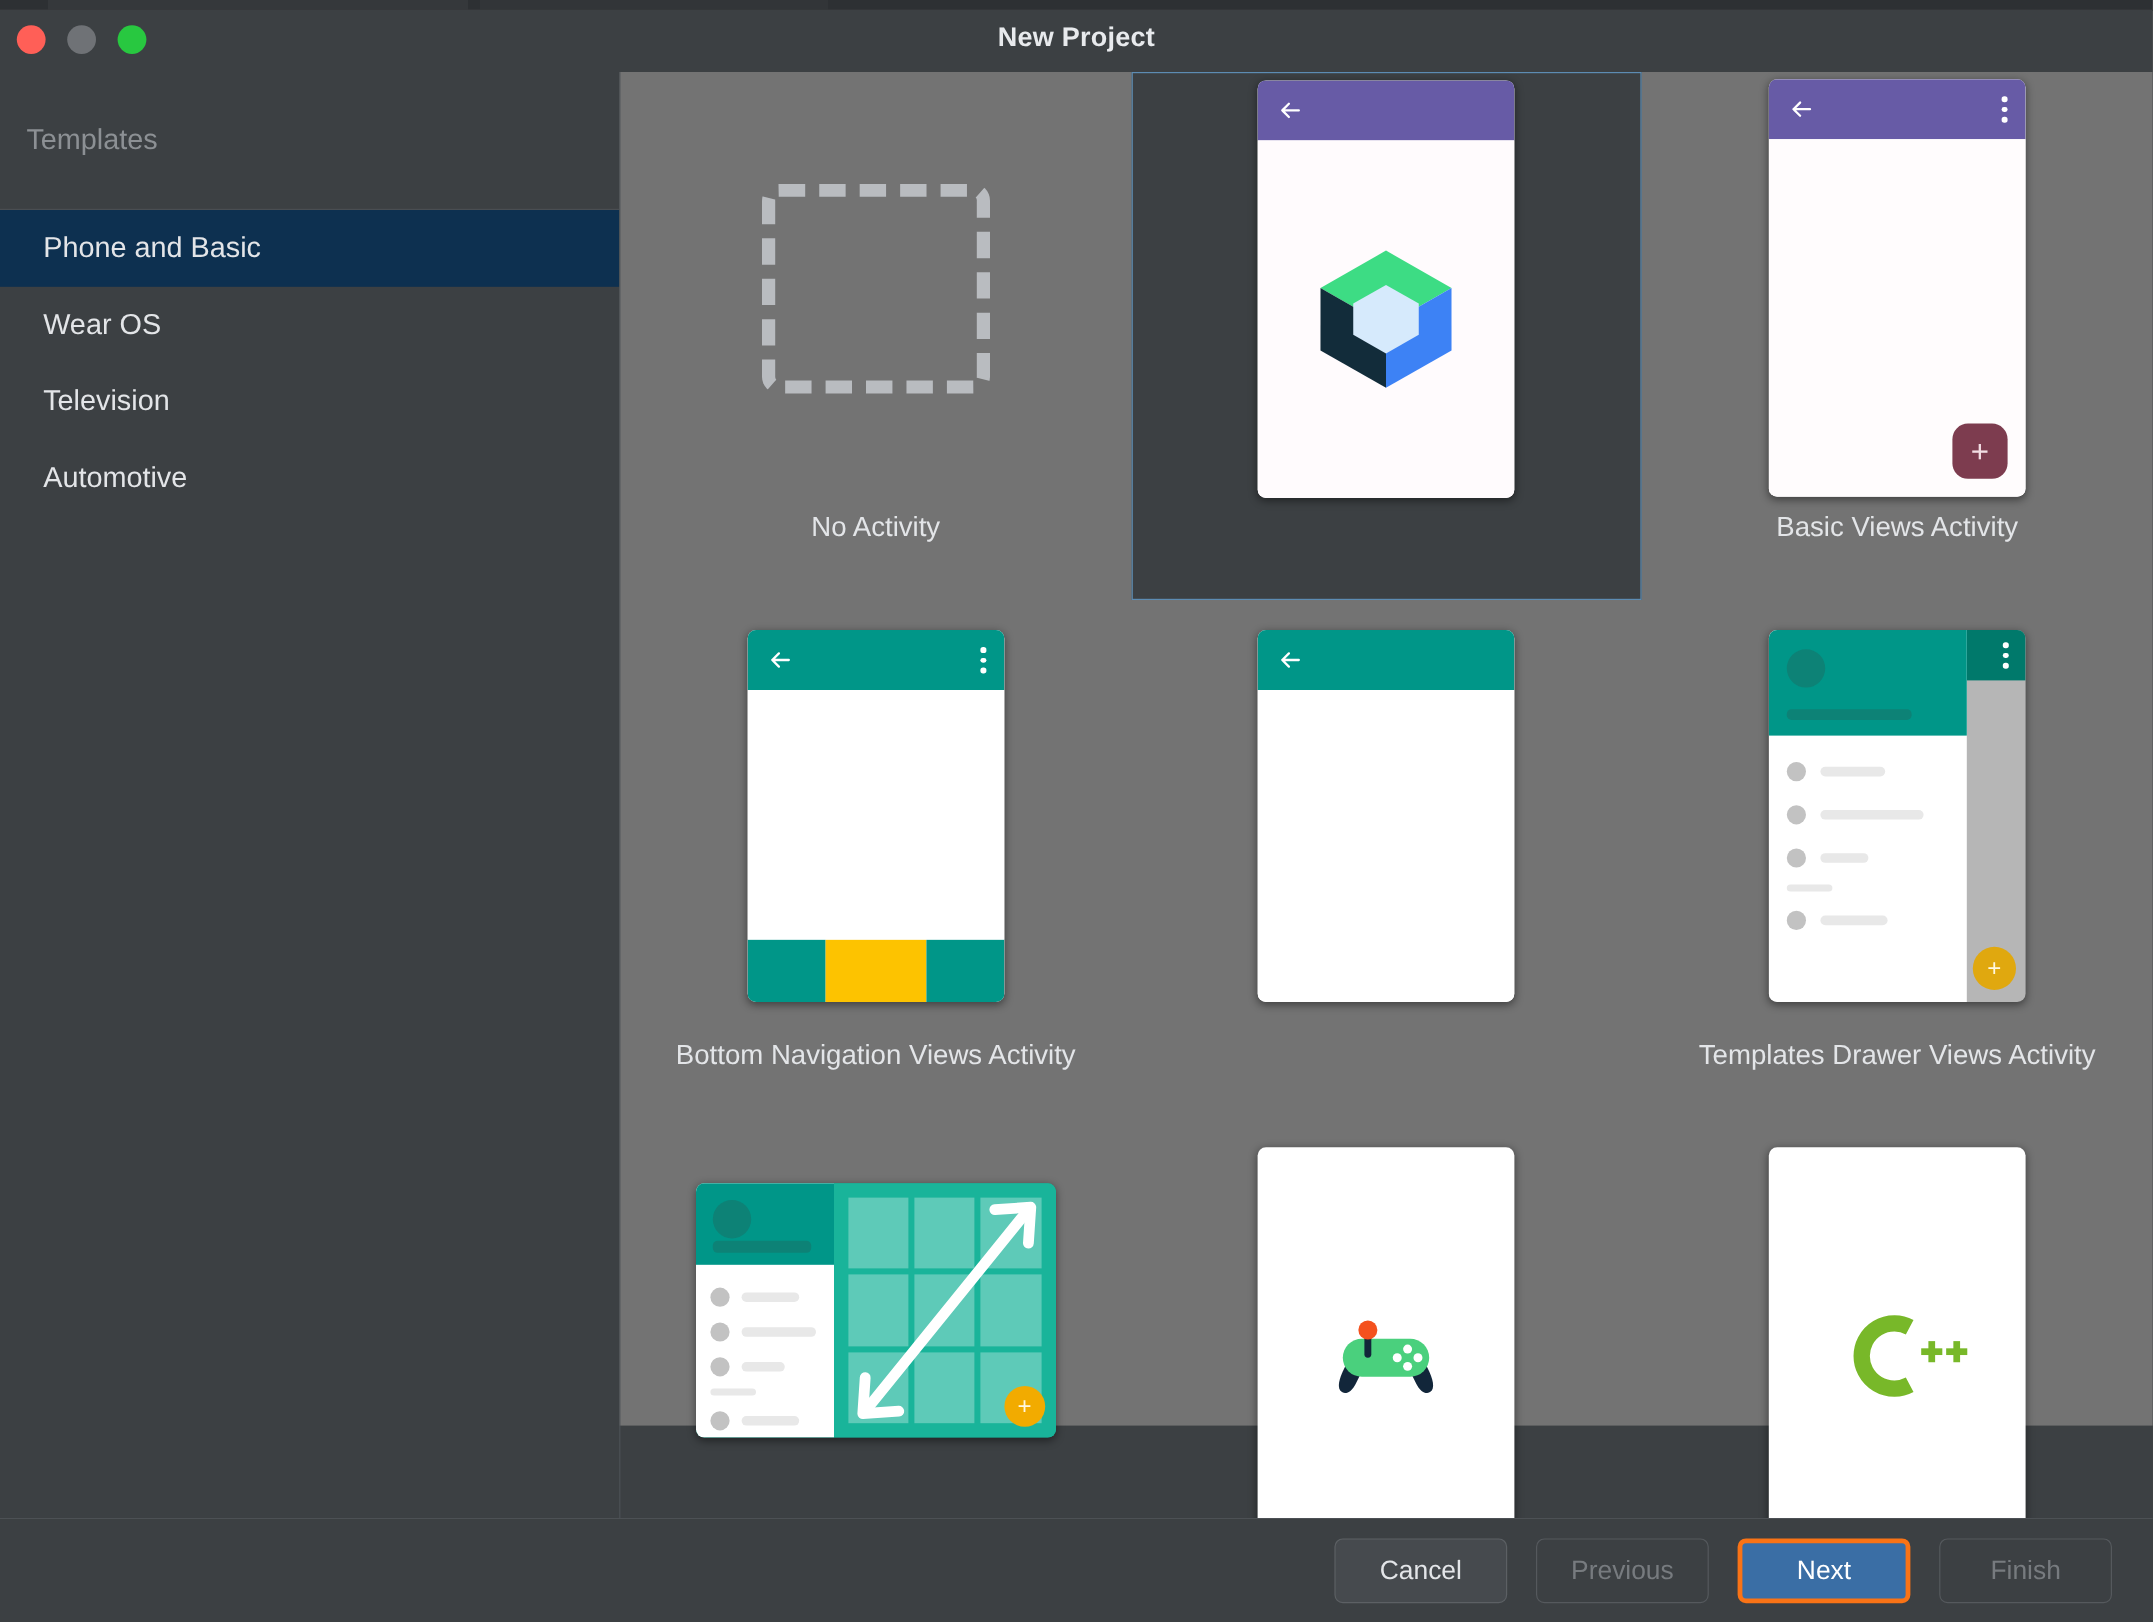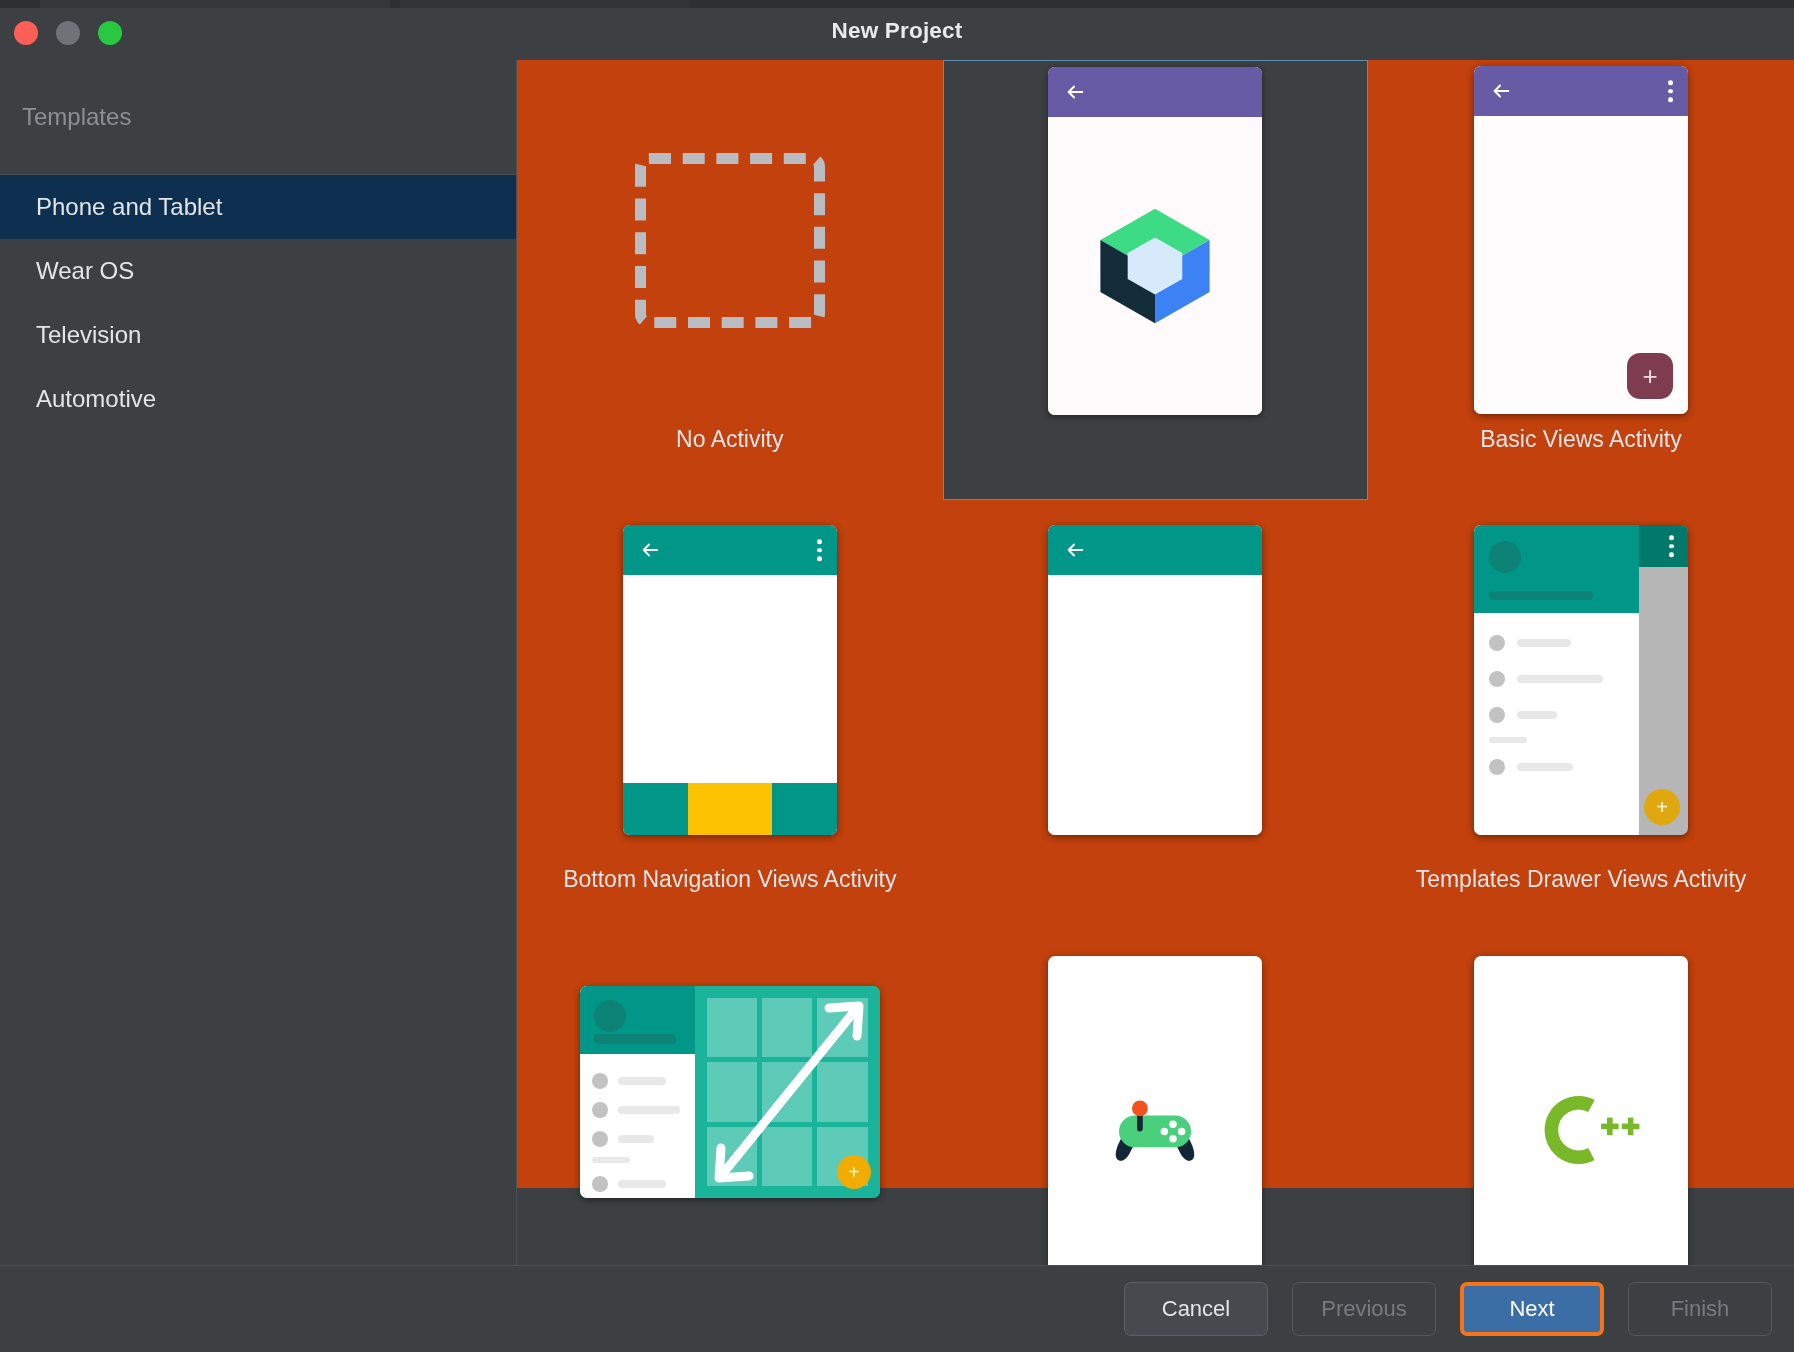--- a/index.html
+++ b/index.html
@@ -14,21 +14,21 @@
     font-family: "Liberation Sans", sans-serif;
     color: #dfe1e5;
     -webkit-font-smoothing: antialiased;
   }
 
   
   #app {
     position: relative;
     width: 1794px;
     height: 1188px;
-    background: #c2410c;
+    background: #737373;
   }
   .behind-window {
     position: absolute;
     left: 0; top: 0;
     width: 1794px;
     height: 8px;
     background: #2d3033;
     border-bottom: 1px solid #303336;
   }
   .behind-window .bw-a {
@@ -428,21 +428,21 @@
   .buttonbar {
     position: absolute;
     left: 0;
     top: 1266px;
     width: 1794px;
     height: 86px;
     background: #3c4043;
     display: flex;
     align-items: center;
     justify-content: flex-end;
-    padding-right: 22px;
+    padding-right: 34px;
     box-sizing: border-box;
     gap: 24px;
   }
   .btn {
     min-width: 144px;
     height: 54px;
     border-radius: 7px;
     border: 1px solid #5c6064;
     background: #464a4e;
     color: #e3e5e8;
@@ -483,21 +483,21 @@
       <span class="dot zoom"></span>
     </div>
     <div class="window-title">New Project</div>
   </div>
 
   <div class="sidebar">
     <div class="sidebar-header">Templates</div>
     <div class="sidebar-sep"></div>
     <div class="sidebar-list">
       <div class="sidebar-item selected">
-        <span>Phone and Tablet</span>
+        <span>Phone and Basic</span>
       </div>
       <div class="sidebar-item">
         <span>Wear OS</span>
       </div>
       <div class="sidebar-item">
         <span>Television</span>
       </div>
       <div class="sidebar-item">
         <span>Automotive</span>
       </div>

